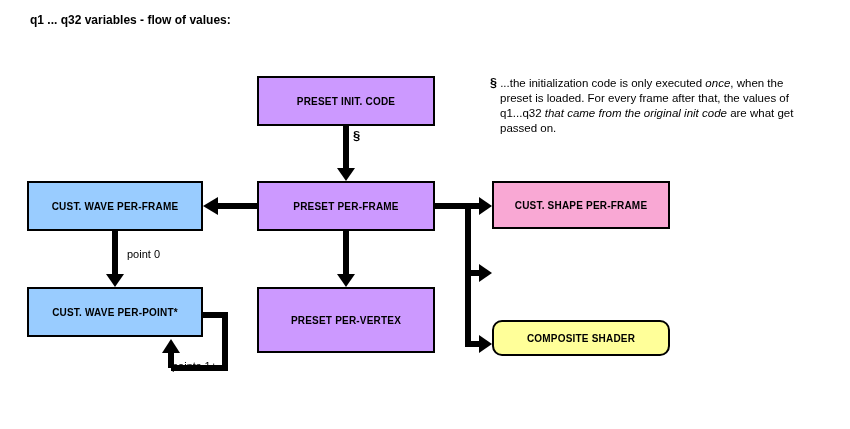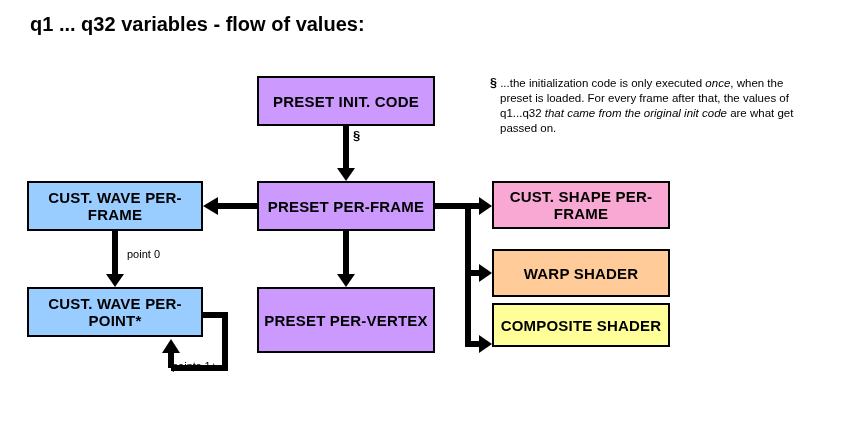--- a/index.html
+++ b/index.html
@@ -5,39 +5,39 @@
   html,body{margin:0;padding:0;background:#fff;}
   #canvas{
     position:relative;
     width:850px;height:429px;
     background:#ffffff;
     font-family:"Liberation Sans", sans-serif;
     overflow:hidden;
   }
   .title{
     position:absolute;left:30px;top:13px;
-    font-size:20px;font-weight:bold;color:#000;
+    font-size:12px;font-weight:bold;color:#000;
   }
   .box{
     position:absolute;
     border:2px solid #000;
     display:flex;align-items:center;justify-content:center;
     text-align:center;
-    font-size:15px;font-weight:bold;color:#000;
+    font-size:10px;font-weight:bold;color:#000;
     box-sizing:border-box;
     letter-spacing:0.2px;
   }
   .b-preset-init      {left:257px;top:76px; width:178px;height:50px;}
   .b-preset-perframe  {left:257px;top:181px;width:178px;height:50px;}
   .b-preset-pervertex {left:257px;top:287px;width:178px;height:66px;}
   .b-wave-perframe    {left:27px; top:181px;width:176px;height:50px;}
   .b-wave-perpoint    {left:27px; top:287px;width:176px;height:50px;}
   .b-shape-perframe   {left:492px;top:181px;width:178px;height:48px;}
   .b-warp-shader      {left:492px;top:249px;width:178px;height:48px;}
-  .b-composite-shader {left:492px;top:303px;width:178px;height:44px;}
+  .b-composite-shader {left:492px;top:320px;width:178px;height:36px;border-radius:10px;}
   #arrows{position:absolute;left:0;top:0;width:850px;height:429px;pointer-events:none;}
   .arrow-label{
     position:absolute;font-size:11px;color:#000;
   }
   .section-label{
     position:absolute;left:353px;top:128px;
     font-size:13px;font-weight:bold;color:#000;
   }
   .lbl-point0   {left:127px;top:248px;}
   .lbl-points1p {left:172px;top:360px;}
@@ -117,23 +117,20 @@
   </div>
 
   <div class="box b-wave-perpoint" style="background-color: rgb(153, 204, 255);">
     <span>CUST. WAVE PER-POINT*</span>
   </div>
 
   <div class="box b-shape-perframe" style="background-color: #f9a8d4;">
     <span>CUST. SHAPE PER-FRAME</span>
   </div>
 
-  <div class="box b-warp-shader" style="background-color: rgb(255, 204, 153);">
-    <span>WARP SHADER</span>
-  </div>
 
   <div class="box b-composite-shader" style="background-color: rgb(255, 255, 153);">
     <span>COMPOSITE SHADER</span>
   </div>
 
   <div class="section-label">§</div>
   <div class="arrow-label lbl-point0">point 0</div>
   <div class="arrow-label lbl-points1p">points 1+</div>
 
   <div class="note">

